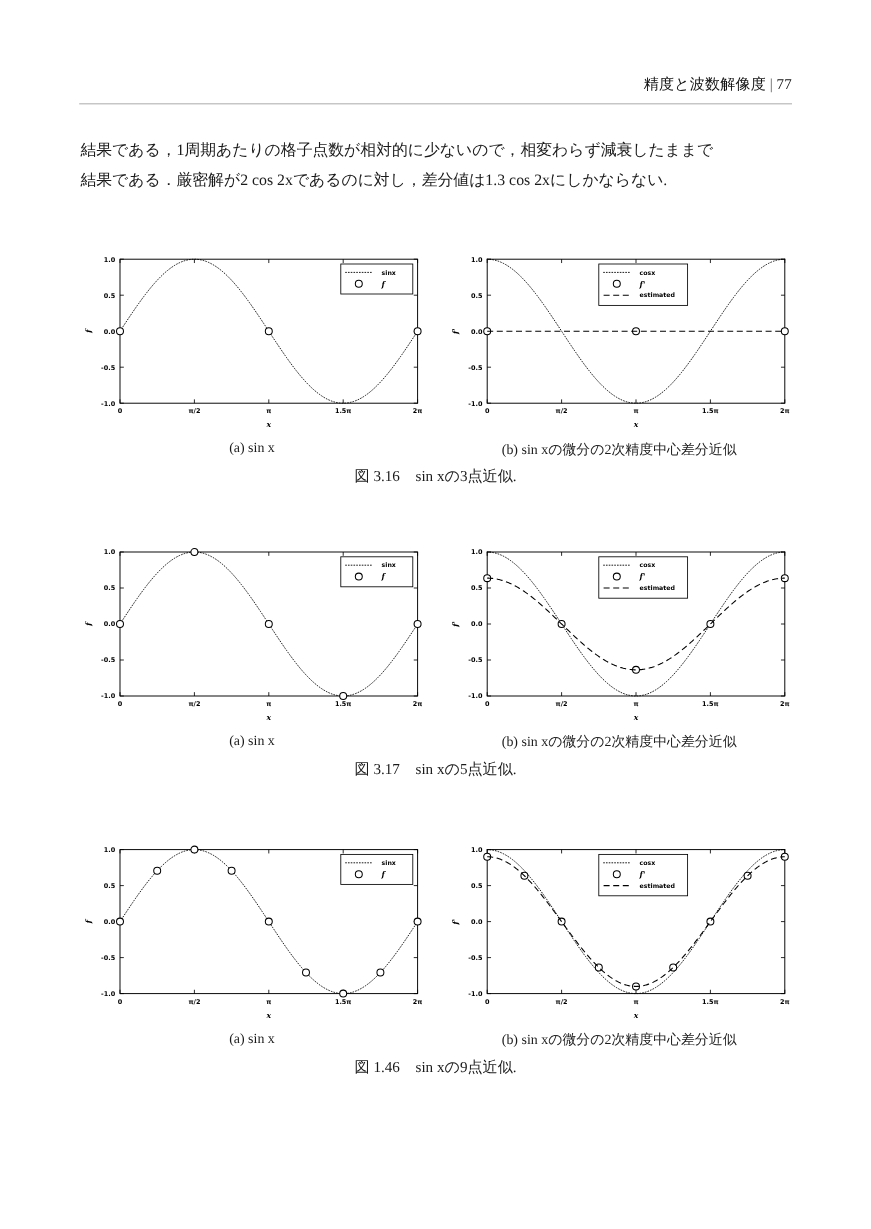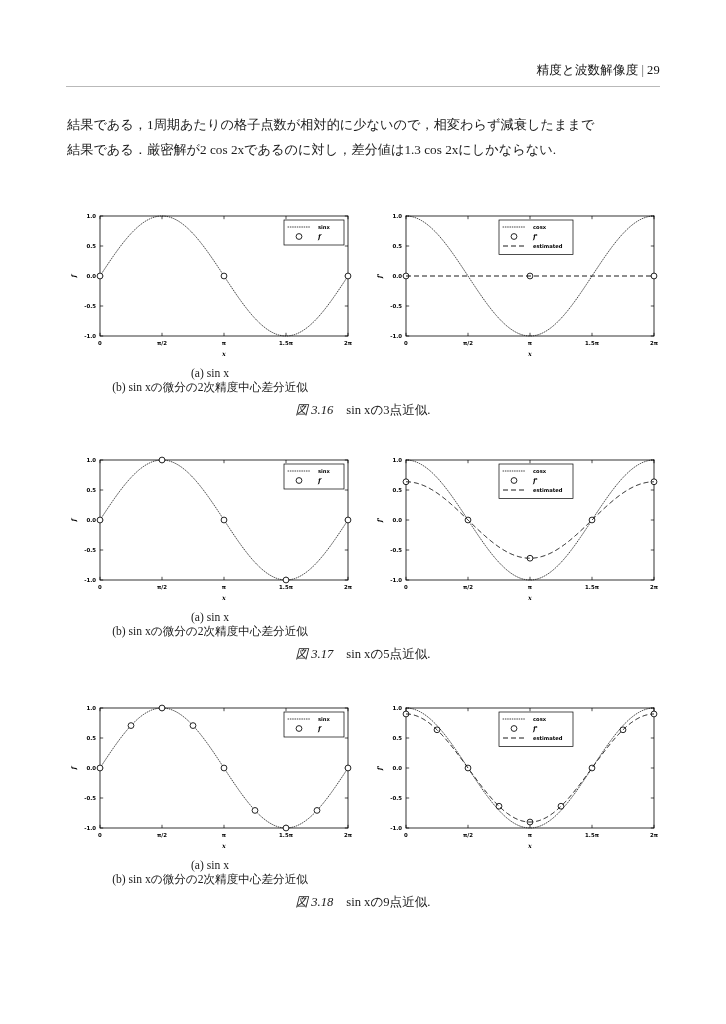--- a/index.html
+++ b/index.html
@@ -67,34 +67,33 @@
     position: relative;
     width: 288px;
     height: 152px;
   }
   .plot-wrap svg { display: block; }
 
   .subcaption-row {
     display: flex;
     justify-content: space-between;
     margin-top: 7px;
-    flex-direction: column;
   }
   .subcaption {
     width: 288px;
     text-align: center;
     font-size: 11.6px;
     white-space: nowrap;
   }
   .fig-caption {
     margin-top: 7px;
     text-align: center;
     font-size: 12.6px;
   }
-  .fig-caption .num { margin-right: 0; font-style: italic; }
+  .fig-caption .num { margin-right: 0; }
   .fig-caption .gap { display: inline-block; width: 13px; }
 
   text.tick {
     font-family: "DejaVu Sans", sans-serif;
     font-size: 5.4px;
     font-weight: bold;
     fill: #000;
   }
   text.axlabel {
     font-family: "DejaVu Serif", serif;
@@ -114,21 +113,21 @@
     font-size: 6.6px;
     font-style: italic;
     font-weight: bold;
     fill: #000;
   }
 </style>
 </head>
 <body>
 
 <div class="page-header">
-  <span>精度と波数解像度</span><span class="sep">|</span><span>29</span>
+  <span>精度と波数解像度</span><span class="sep">|</span><span>77</span>
 </div>
 <div class="header-rule"></div>
 
 <div class="body-text">
   <span class="ln">結果である，1周期あたりの格子点数が相対的に少ないので，相変わらず減衰したままで</span>
   <span class="ln">結果である．厳密解が2 cos 2xであるのに対し，差分値は1.3 cos 2xにしかならない.</span>
 </div>
 
 <div class="figure-block" id="figure-3-16">
   <div class="panel-row">
@@ -468,15 +467,15 @@
             <text x="161" y="39.9" class="legtext" text-anchor="start">estimated</text>
           </svg>
         </div>
     </div>
   </div>
   <div class="subcaption-row">
     <div class="subcaption">(a) sin x</div>
     <div class="subcaption">(b) sin xの微分の2次精度中心差分近似</div>
   </div>
   <div class="fig-caption">
-    <span class="num">図 3.18</span><span class="gap"></span><span>sin xの9点近似.</span>
+    <span class="num">図 1.46</span><span class="gap"></span><span>sin xの9点近似.</span>
   </div>
 </div>
 
 </body></html>

